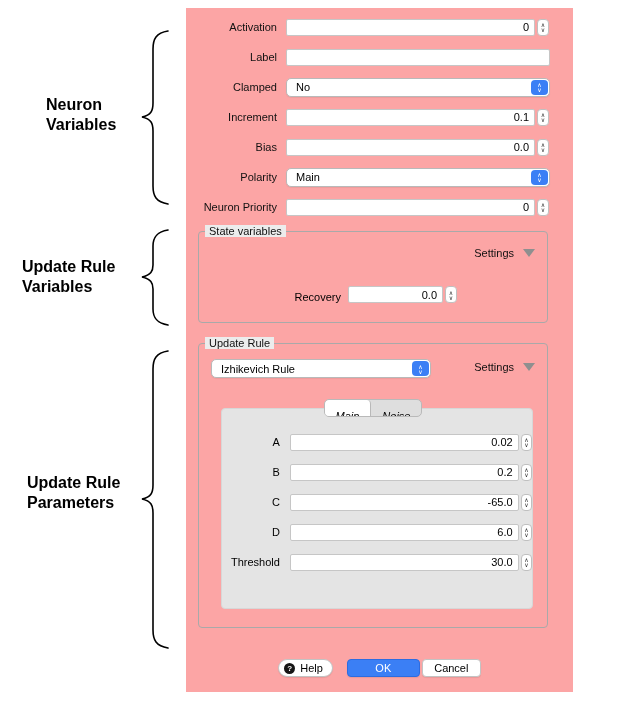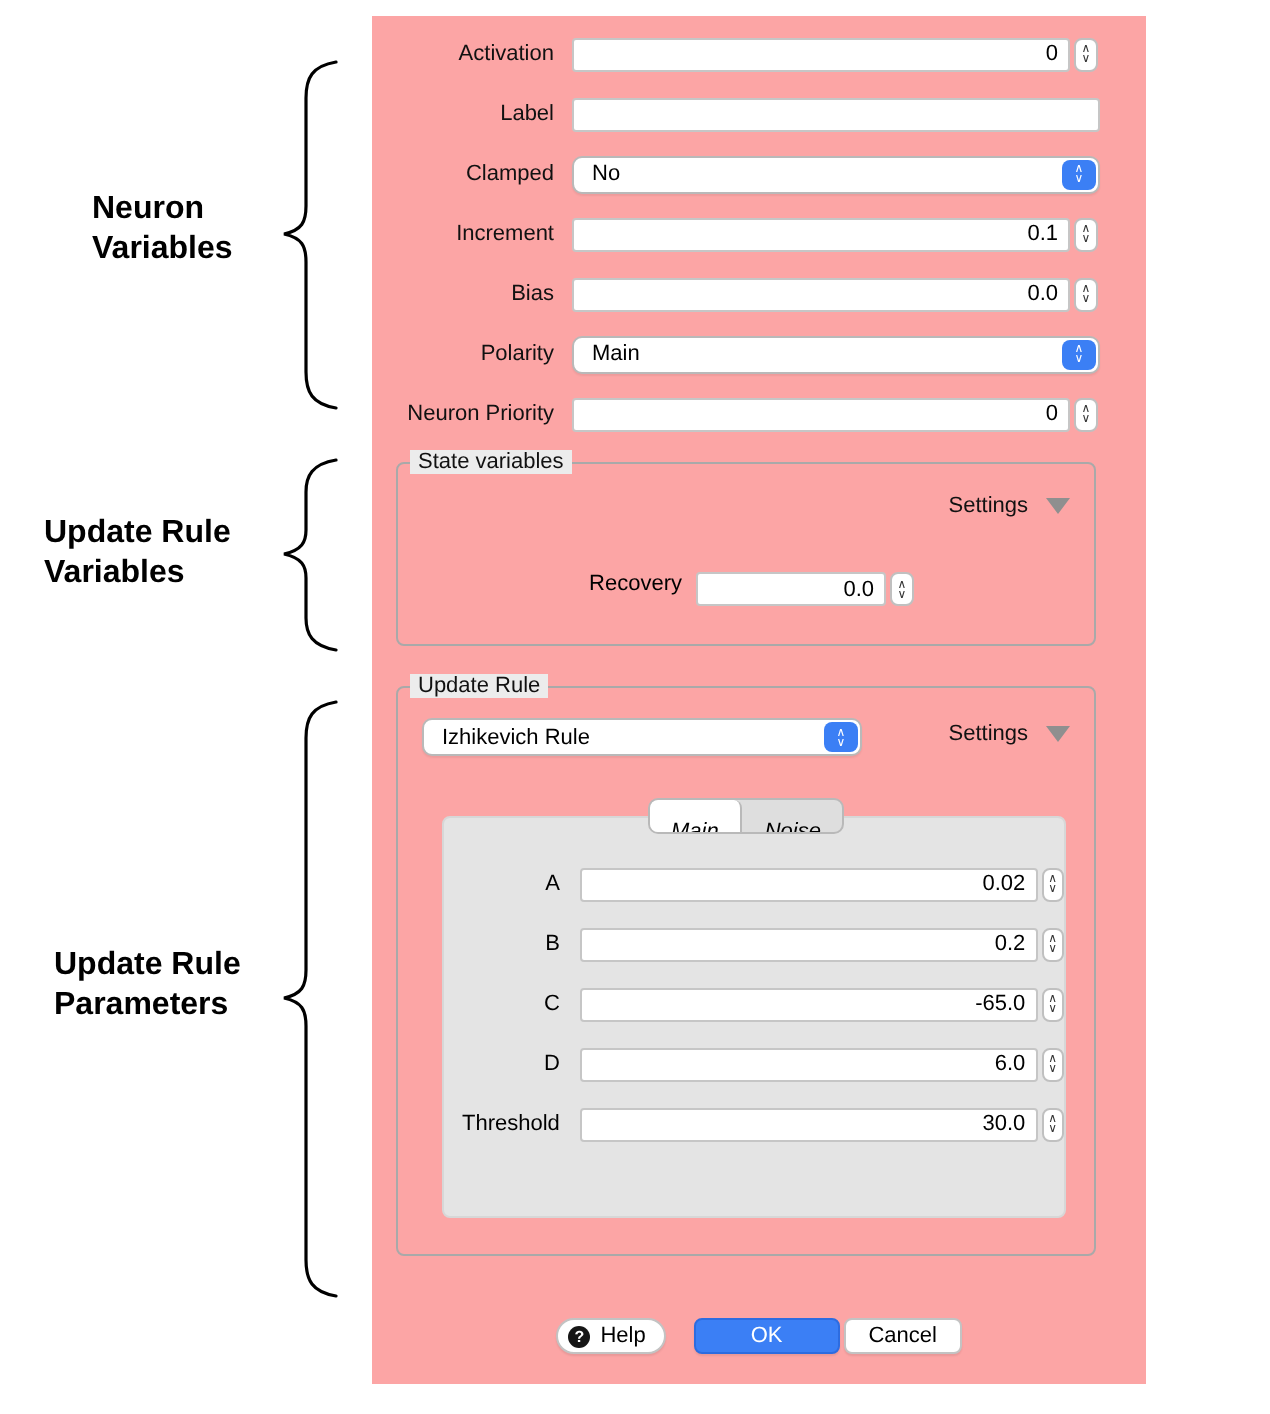--- a/index.html
+++ b/index.html
@@ -81,21 +81,21 @@
     position:absolute; display:flex; align-items:center; gap:9px;
     font-size:11px; color:#111; cursor:default;
   }
   .tri-down {
     width:0; height:0; border-left:6px solid transparent; border-right:6px solid transparent;
     border-top:8px solid #8f8f8f;
   }
 
   
   #state-settings { top:15px; right:12px; }
-  .recovery-row { position:absolute; top:54px; left:0; display:flex; align-items:flex-start; }
+  .recovery-row { position:absolute; top:54px; left:0; display:flex; align-items:flex-end; }
   .recovery-row .flabel { width:142px; text-align:right; margin-right:7px; }
   .recovery-row .tfield { width:95px; }
 
   
   .rule-row { position:absolute; top:15px; left:12px; }
   .rule-row .mselect { width:220px; }
   #rule-settings { top:17px; right:12px; }
 
   .tabbar { position:absolute; top:55px; left:0; right:0; display:flex; justify-content:center; z-index:2; }
   .tabs {

